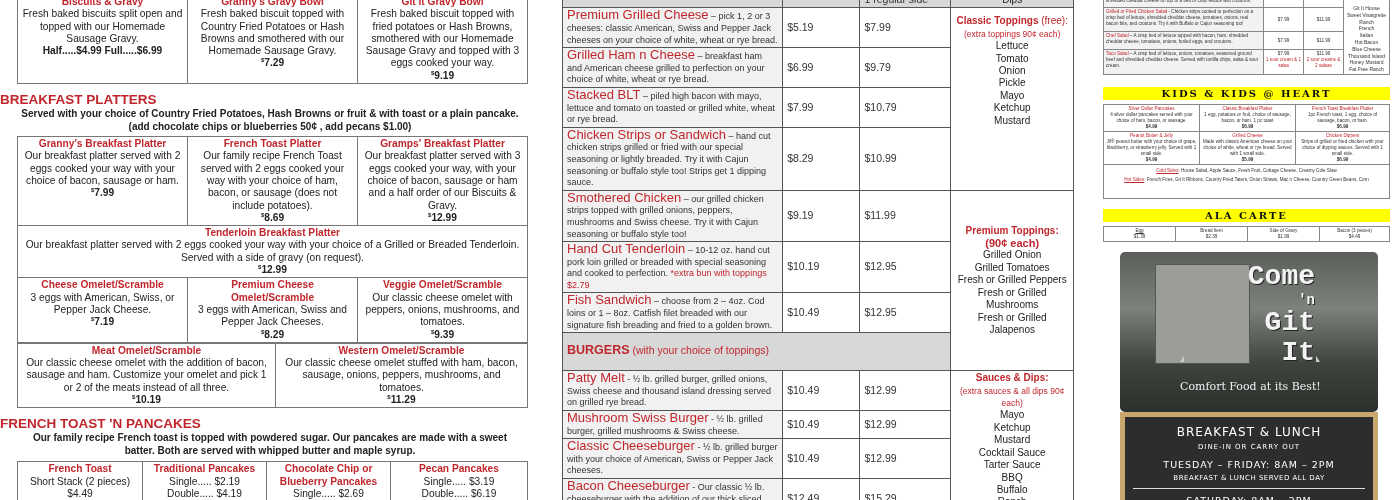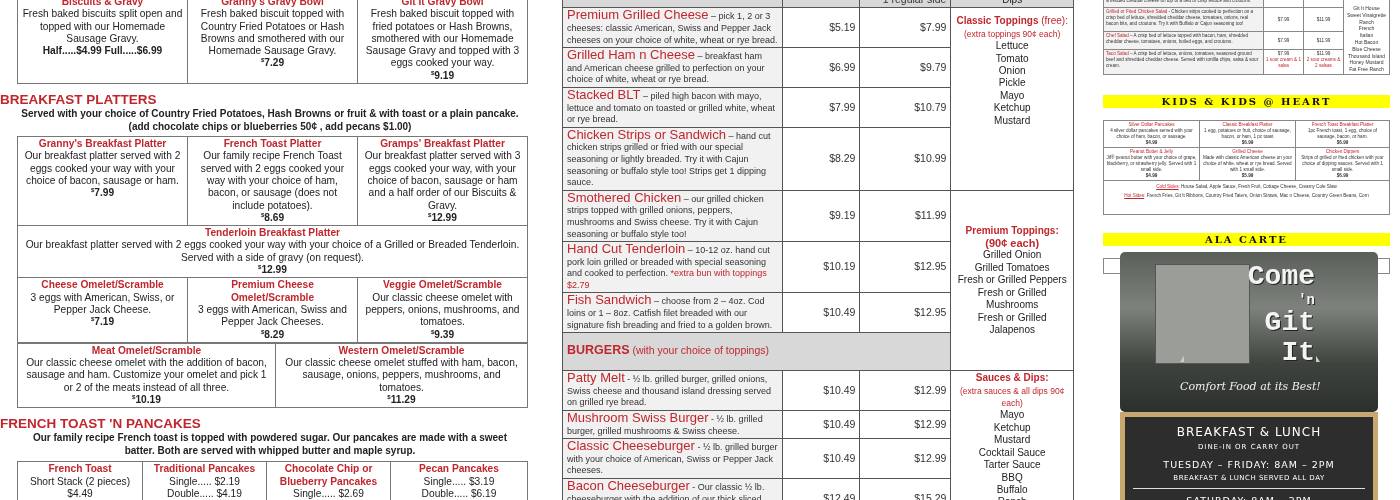--- a/index.html
+++ b/index.html
@@ -14,39 +14,39 @@
 .tbl td{border:1px solid #777;text-align:center;vertical-align:top;font-size:10.2px;line-height:12.3px;padding:1px 3px}
 .tbl .t{color:#c0272d;font-weight:bold;font-size:10.2px}
 .tbl .p{font-weight:bold}
 sup{font-size:6px;vertical-align:super;line-height:0}
 .sec-h{color:#c0272d;font-weight:bold;font-size:13.5px;text-align:left;line-height:16px}
 .sec-s{font-weight:bold;font-size:10px;text-align:center;line-height:12.5px}
 
 .mt{border-collapse:collapse;width:512px;border:1.5px solid #555}
 .mt td{border:1px solid #555;font-size:9px;line-height:11.6px;vertical-align:middle;padding:1px 4px;color:#333}
 .mt td.d{background:#f1f1f1;width:244px}
-.mt td.pr{text-align:right;font-size:10.5px;width:84px;color:#333}
+.mt td.pr{text-align:left;font-size:10.5px;width:84px;color:#333}
 .mt td.pr2{width:100px}
 .mt .n{color:#c0272d;font-size:13px}
 .mt td.side{background:#fff;text-align:center;vertical-align:top;width:134px;font-size:10px;line-height:12.4px;color:#222}
 .side .h{color:#c0272d;font-weight:bold;font-size:10px}
 .side .s{color:#c0272d;font-size:8.5px}
 .gray{background:#d8d8d8 !important}
 
 .rt{border-collapse:collapse;width:287px;margin-left:3px;border:1px solid #666}
 .rt td{border:1px solid #888;font-size:4.6px;line-height:6px;padding:1px 2px;vertical-align:top;color:#333}
 .rt .n{color:#c0272d}
-.banner{background:#ffff00;margin:8px 3px;width:287px;text-align:center;font-family:"DejaVu Serif",serif;font-weight:bold;letter-spacing:2px;font-size:10px;line-height:13px;color:#111}
+.banner{background:#ffff00;margin:0 3px;width:287px;text-align:center;font-family:"DejaVu Serif",serif;font-weight:bold;letter-spacing:2px;font-size:10px;line-height:13px;color:#111}
 .kt td{text-align:center}
 .photo{position:absolute;left:20px;top:252px;width:258px;height:160px;border-radius:5px;background:linear-gradient(180deg,#5a5f5a 0%,#7d827c 35%,#3e433e 70%,#2c302c 100%);overflow:hidden}
 .house{position:absolute;left:35px;top:12px;width:95px;height:100px;background:#9a9d98;border:1px solid #555}
 .tri{position:absolute;left:60px;top:0;width:140px;height:110px;border-left:4px solid #c9cbc7;border-right:4px solid #c9cbc7;clip-path:polygon(50% 0,100% 100%,0 100%)}
 .logo{position:absolute;left:95px;top:10px;width:100px;text-align:right;font-family:Liberation Mono, monospace;font-weight:bold;color:#f4f4f4;font-size:28px;line-height:30px;text-shadow:1px 1px 0 #222}
 .logo .m{font-size:14px;line-height:16px}
-.tag{position:absolute;left:60px;top:128px;font-family:"DejaVu Serif",serif;font-style:italic;color:#f0f0f0;font-size:11px}
+.tag{position:absolute;left:60px;top:128px;font-family:"DejaVu Serif",serif;color:#f0f0f0;font-size:11px}
 .board{position:absolute;left:20px;top:412px;width:258px;height:100px;background:#2d2d2d;border:5px solid #c9a870;color:#fff;text-align:center;font-family:"DejaVu Sans",sans-serif}
 .board .b1{font-size:12px;margin-top:8px;letter-spacing:1px}
 .board .b2{font-size:7px;margin-top:4px;letter-spacing:1px}
 .board .b3{font-size:9.5px;margin-top:8px;letter-spacing:1px}
 .board .b4{font-size:7px;margin-top:4px;letter-spacing:.5px}
 .board hr{border:none;border-top:1px solid #ddd;margin:6px 8px}
 .board .b5{font-size:9.5px;letter-spacing:1px}
 </style>
 </head>
 <body>

